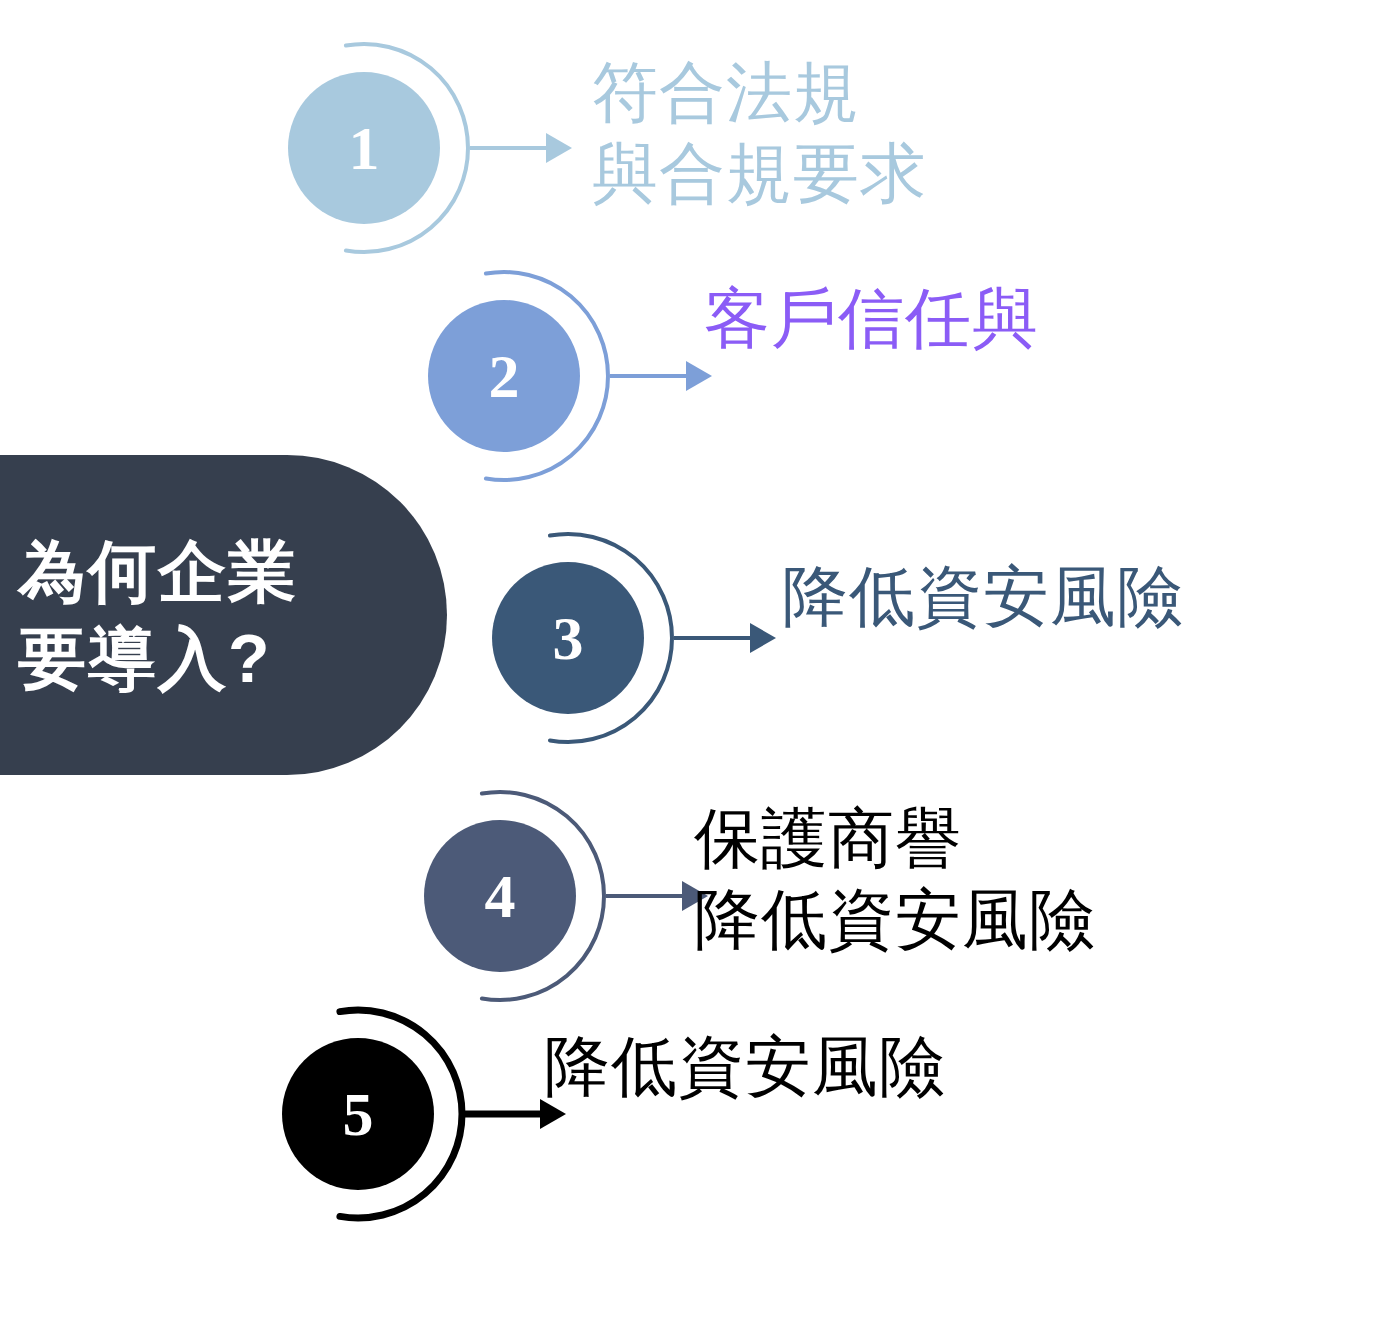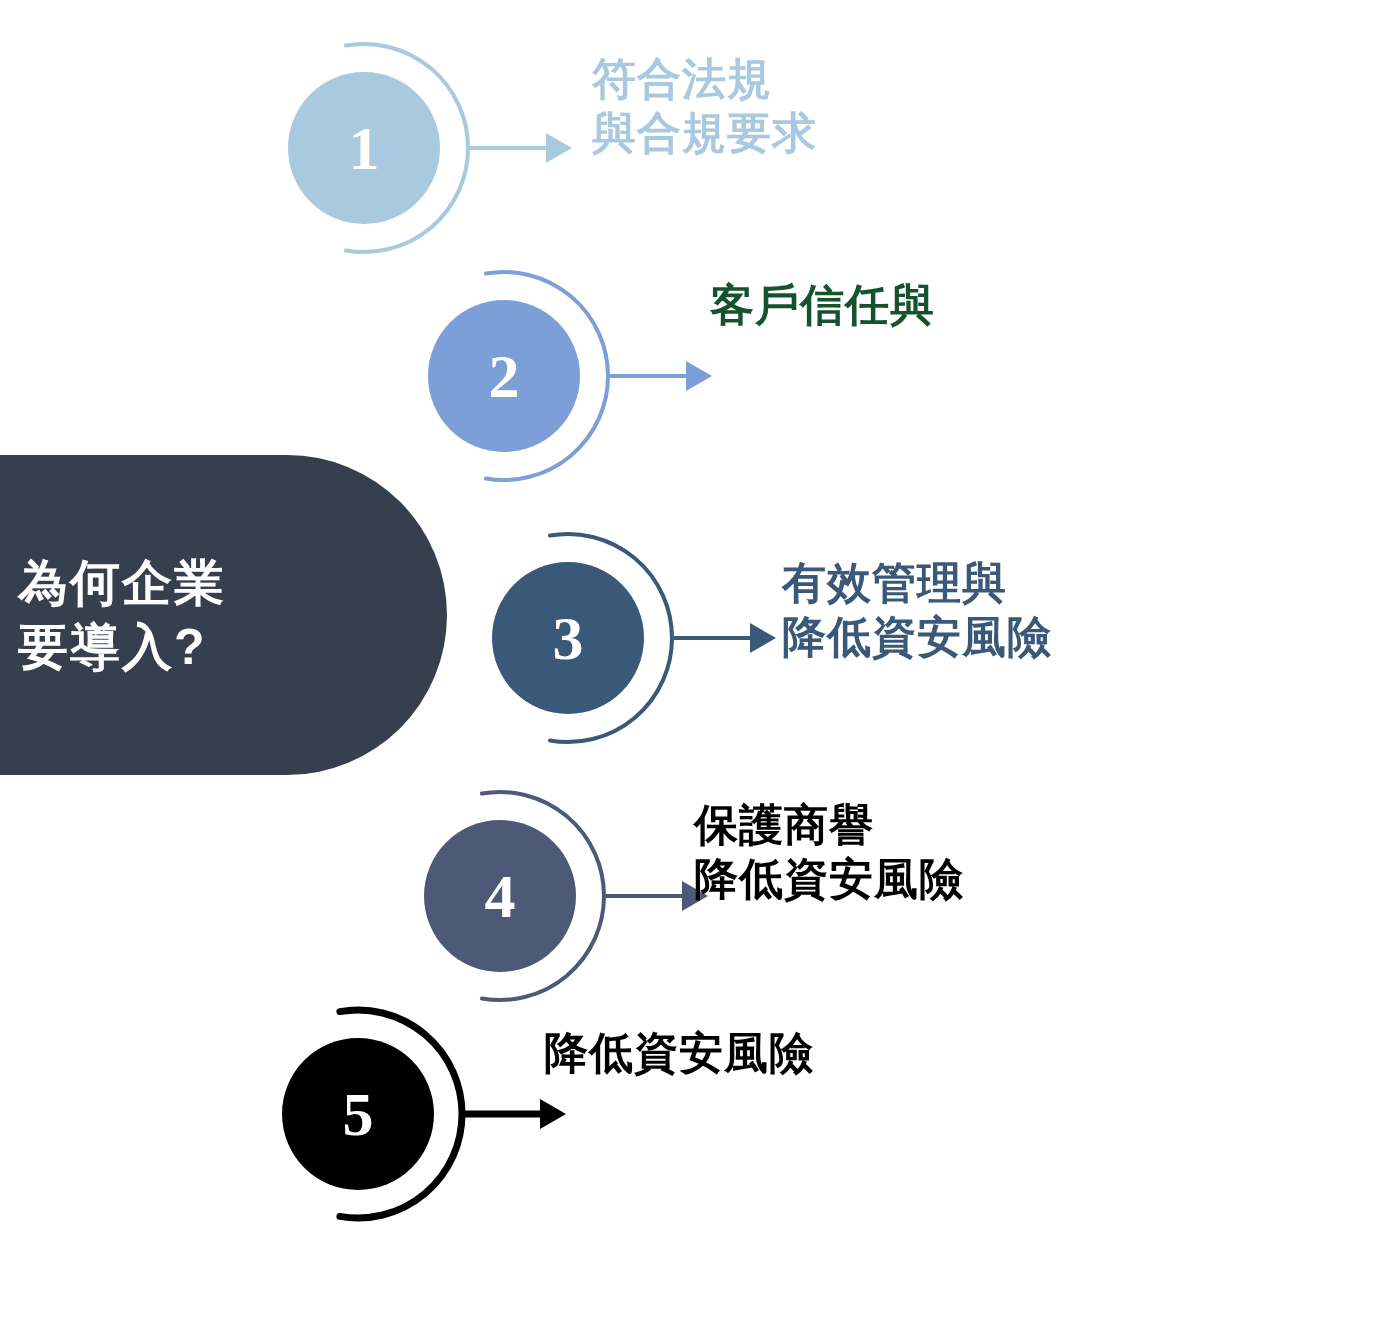--- a/index.html
+++ b/index.html
@@ -45,22 +45,22 @@
     text-align: center;
     color: #ffffff;
     font-weight: bold;
     font-size: 62px;
     font-family: "Liberation Serif", "DejaVu Serif", serif;
     pointer-events: none;
     user-select: none;
   }
   .step-label {
     position: absolute;
-    font-weight: bold;
-    font-size: 44px;
+    font-weight: normal;
+    font-size: 66px;
     line-height: 1.22;
     letter-spacing: 1px;
     white-space: pre;
     font-family: "Liberation Sans", "DejaVu Sans", sans-serif;
   }
   .step-label .ln {
     display: block;
   }
 
   
@@ -76,21 +76,21 @@
     flex-direction: column;
     justify-content: center;
     box-sizing: border-box;
     padding-left: 58px;
     padding-right: 90px;
   }
   #question-box .qline {
     display: block;
     color: #ffffff;
     font-weight: bold;
-    font-size: 50px;
+    font-size: 68px;
     line-height: 1.28;
     letter-spacing: 2px;
     white-space: pre;
     font-family: "Liberation Sans", "DejaVu Sans", sans-serif;
   }
 </style>
 </head>
 <body>
 
 <div id="stage">
@@ -116,33 +116,33 @@
       <div class="step">
         <div class="step-badge" style="left: 428px; top: 300px;">
           <svg viewBox="0 0 260 260">
             <circle cx="76" cy="76" r="76" fill="#7d9fd8"></circle>
             <path d="M 57.94 178.42 A 104 104 0 1 0 57.94 -26.42" fill="none" stroke="#7d9fd8" stroke-width="4" stroke-linecap="round"></path>
             <line x1="182" y1="76" x2="258" y2="76" stroke="#7d9fd8" stroke-width="4"></line>
             <polygon points="258,61 284,76 258,91" fill="#7d9fd8"></polygon>
           </svg>
           <div class="step-num">2</div>
         </div>
-        <div class="step-label" style="left: 704px; top: 278px; color: #14532d; margin-left: 6px;"><span class="ln">客戶信任與</span></div>
+        <div class="step-label" style="left: 704px; top: 278px; color: #8b5cf6;"><span class="ln">客戶信任與</span></div>
       </div>
       <div class="step">
         <div class="step-badge" style="left: 492px; top: 562px;">
           <svg viewBox="0 0 260 260">
             <circle cx="76" cy="76" r="76" fill="#3a5878"></circle>
             <path d="M 57.94 178.42 A 104 104 0 1 0 57.94 -26.42" fill="none" stroke="#3a5878" stroke-width="4" stroke-linecap="round"></path>
             <line x1="182" y1="76" x2="258" y2="76" stroke="#3a5878" stroke-width="4"></line>
             <polygon points="258,61 284,76 258,91" fill="#3a5878"></polygon>
           </svg>
           <div class="step-num">3</div>
         </div>
-        <div class="step-label" style="left: 782px; top: 556px; color: rgb(58, 88, 120);"><span class="ln">有效管理與</span><span class="ln">降低資安風險</span></div>
+        <div class="step-label" style="left: 782px; top: 556px; color: rgb(58, 88, 120);"><span class="ln">降低資安風險</span></div>
       </div>
       <div class="step">
         <div class="step-badge" style="left: 424px; top: 820px;">
           <svg viewBox="0 0 260 260">
             <circle cx="76" cy="76" r="76" fill="#4c5a78"></circle>
             <path d="M 57.94 178.42 A 104 104 0 1 0 57.94 -26.42" fill="none" stroke="#4c5a78" stroke-width="4" stroke-linecap="round"></path>
             <line x1="182" y1="76" x2="258" y2="76" stroke="#4c5a78" stroke-width="4"></line>
             <polygon points="258,61 284,76 258,91" fill="#4c5a78"></polygon>
           </svg>
           <div class="step-num">4</div>

